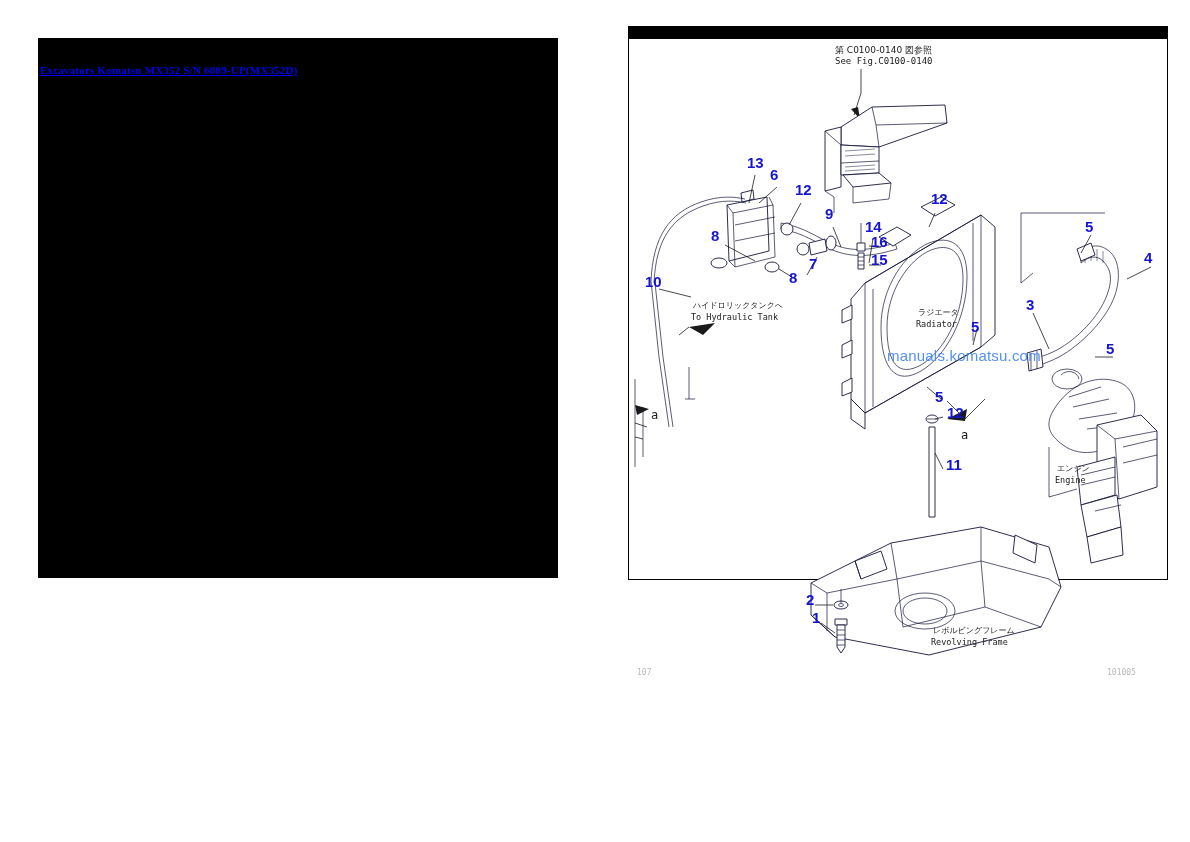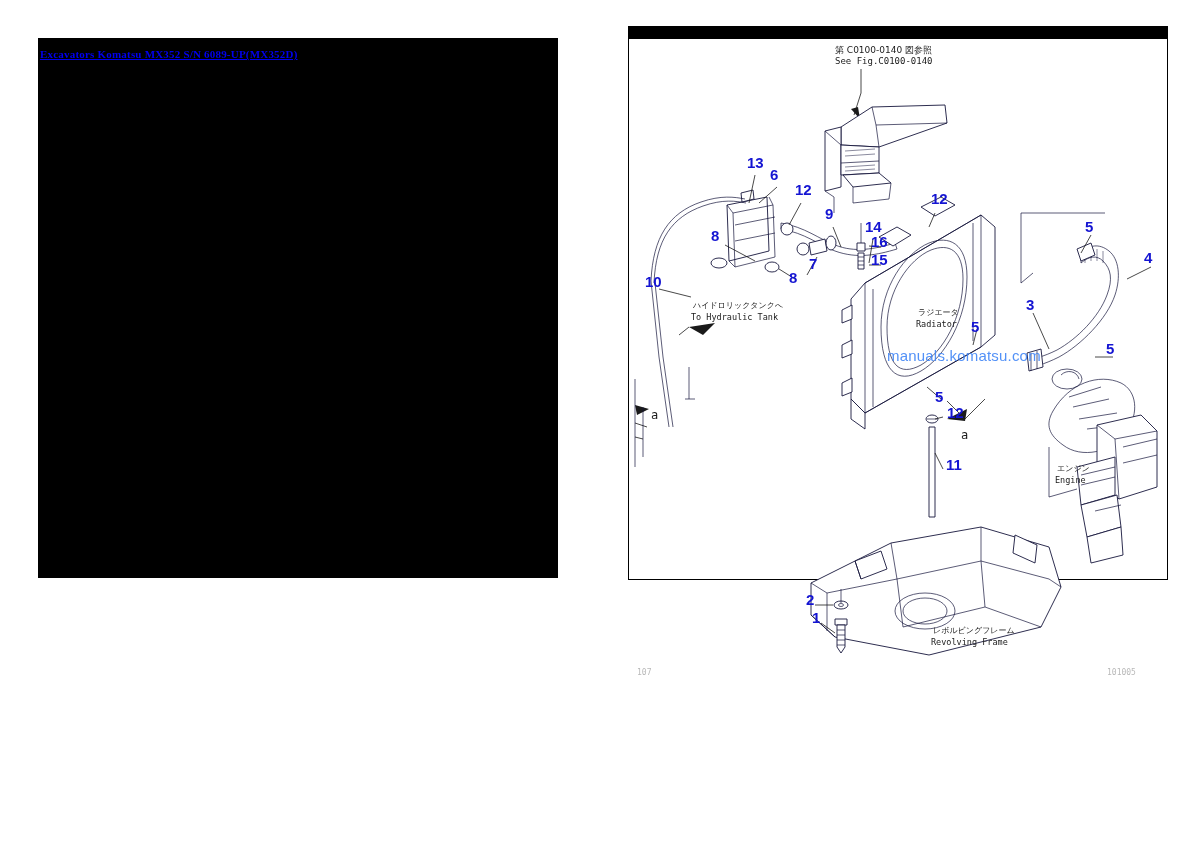--- a/index.html
+++ b/index.html
@@ -7,21 +7,21 @@
     width:1190px;height:842px;position:relative;overflow:hidden;
     font-family:"Liberation Sans", sans-serif;
   }
 
   
   #left-panel{
     position:absolute;left:38px;top:38px;width:520px;height:540px;
     background:#000000;
   }
   #title-link{
-    position:absolute;left:40px;top:48px;
+    position:absolute;left:40px;top:64px;
     font-family:"Liberation Serif", serif;
     font-size:11px;font-weight:700;color:#0000ee;
     text-decoration:underline;letter-spacing:.2px;white-space:nowrap;
     cursor:pointer;z-index:5;text-align:center;
   }
 
   
   #diagram-panel{
     position:absolute;left:628px;top:26px;width:540px;height:554px;
     background:#ffffff;border:1px solid #000000;box-sizing:border-box;

